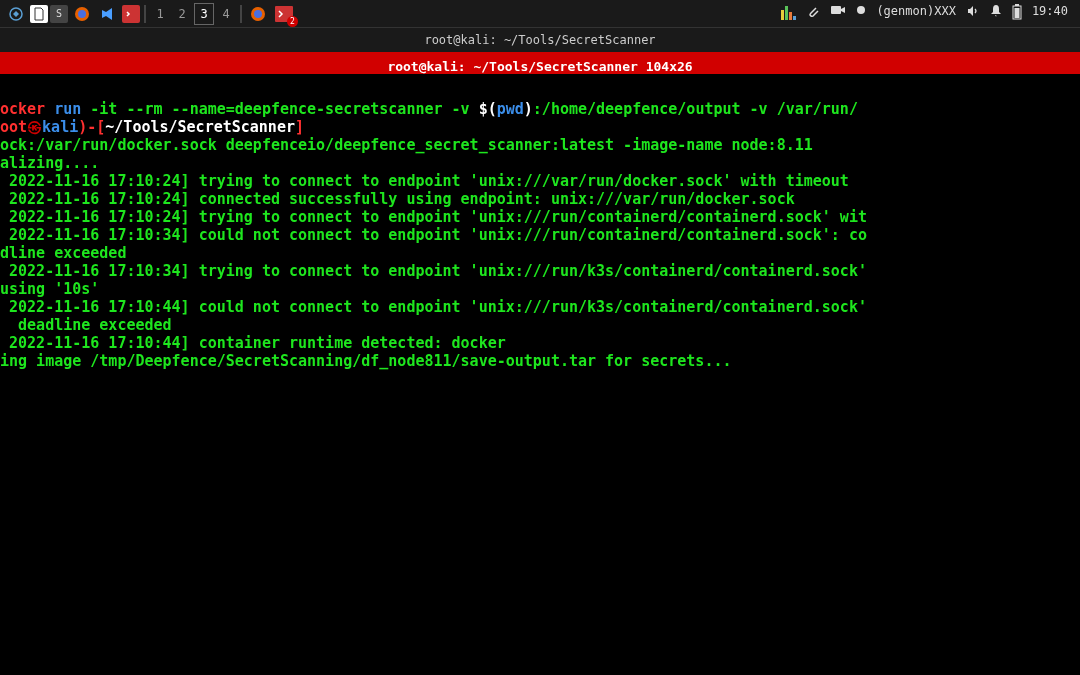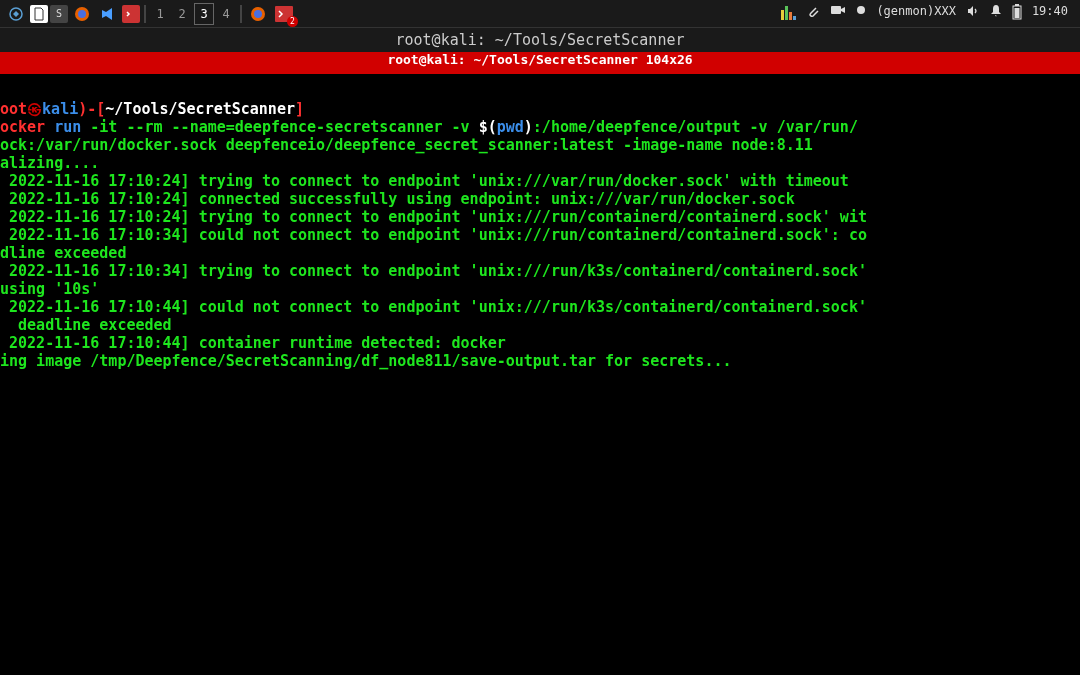--- a/index.html
+++ b/index.html
@@ -64,27 +64,27 @@
     .bars-icon span:nth-child(2) { height: 14px; background: #5ac35a; }
     .bars-icon span:nth-child(3) { height: 8px; background: #e87a3a; }
     .bars-icon span:nth-child(4) { height: 4px; background: #5a9fd4; }
     .titlebar {
       height: 24px;
       background: #1a1a1a;
       display: flex;
       align-items: center;
       justify-content: center;
       color: #ccc;
-      font-size: 15px;
+      font-size: 12px;
     }
     .dimension-bar {
       height: 22px;
       background: #d10000;
       display: flex;
-      align-items: flex-start;
+      align-items: flex-end;
       justify-content: center;
       color: #fff;
       font-size: 13px;
       font-weight: bold;
     }
     .terminal {
       background: #000;
       padding: 8px 0 0 0;
       font-size: 15px;
       line-height: 1.2;
@@ -218,22 +218,22 @@
 <div class="titlebar">
   <span>root@kali: ~/Tools/SecretScanner</span>
 </div>
 
 <div class="dimension-bar">
   <span>root@kali: ~/Tools/SecretScanner 104x26</span>
 </div>
 
 <div class="terminal">
   <div class="gap-line"></div>
+  <div class="line"><span class="red">ocker </span><span class="blue2">run </span><span class="green">-it --rm --name=deepfence-secretscanner -v </span><span class="white">$(</span><span class="blue2">pwd</span><span class="white">)</span><span class="green">:/home/deepfence/output -v /var/run/</span></div>
   <div class="line"><span class="red">oot</span><span class="dragon">㉿</span><span class="blue2">kali</span><span class="red">)-[</span><span class="white">~</span><span class="white">/Tools/SecretScanner</span><span class="red">]</span></div>
-  <div class="line"><span class="red">ocker </span><span class="blue2">run </span><span class="green">-it --rm --name=deepfence-secretscanner -v </span><span class="white">$(</span><span class="blue2">pwd</span><span class="white">)</span><span class="green">:/home/deepfence/output -v /var/run/</span></div>
   <div class="line green">ock:/var/run/docker.sock deepfenceio/deepfence_secret_scanner:latest -image-name node:8.11</div>
   <div class="line green">alizing....</div>
   <div class="line green"> 2022-11-16 17:10:24] trying to connect to endpoint 'unix:///var/run/docker.sock' with timeout</div>
   <div class="line green"></div>
   <div class="line green"> 2022-11-16 17:10:24] connected successfully using endpoint: unix:///var/run/docker.sock</div>
   <div class="line green"> 2022-11-16 17:10:24] trying to connect to endpoint 'unix:///run/containerd/containerd.sock' wit</div>
   <div class="line green"> 2022-11-16 17:10:34] could not connect to endpoint 'unix:///run/containerd/containerd.sock': co</div>
   <div class="line green">dline exceeded</div>
   <div class="line green"> 2022-11-16 17:10:34] trying to connect to endpoint 'unix:///run/k3s/containerd/containerd.sock'</div>
   <div class="line green">using '10s'</div>

